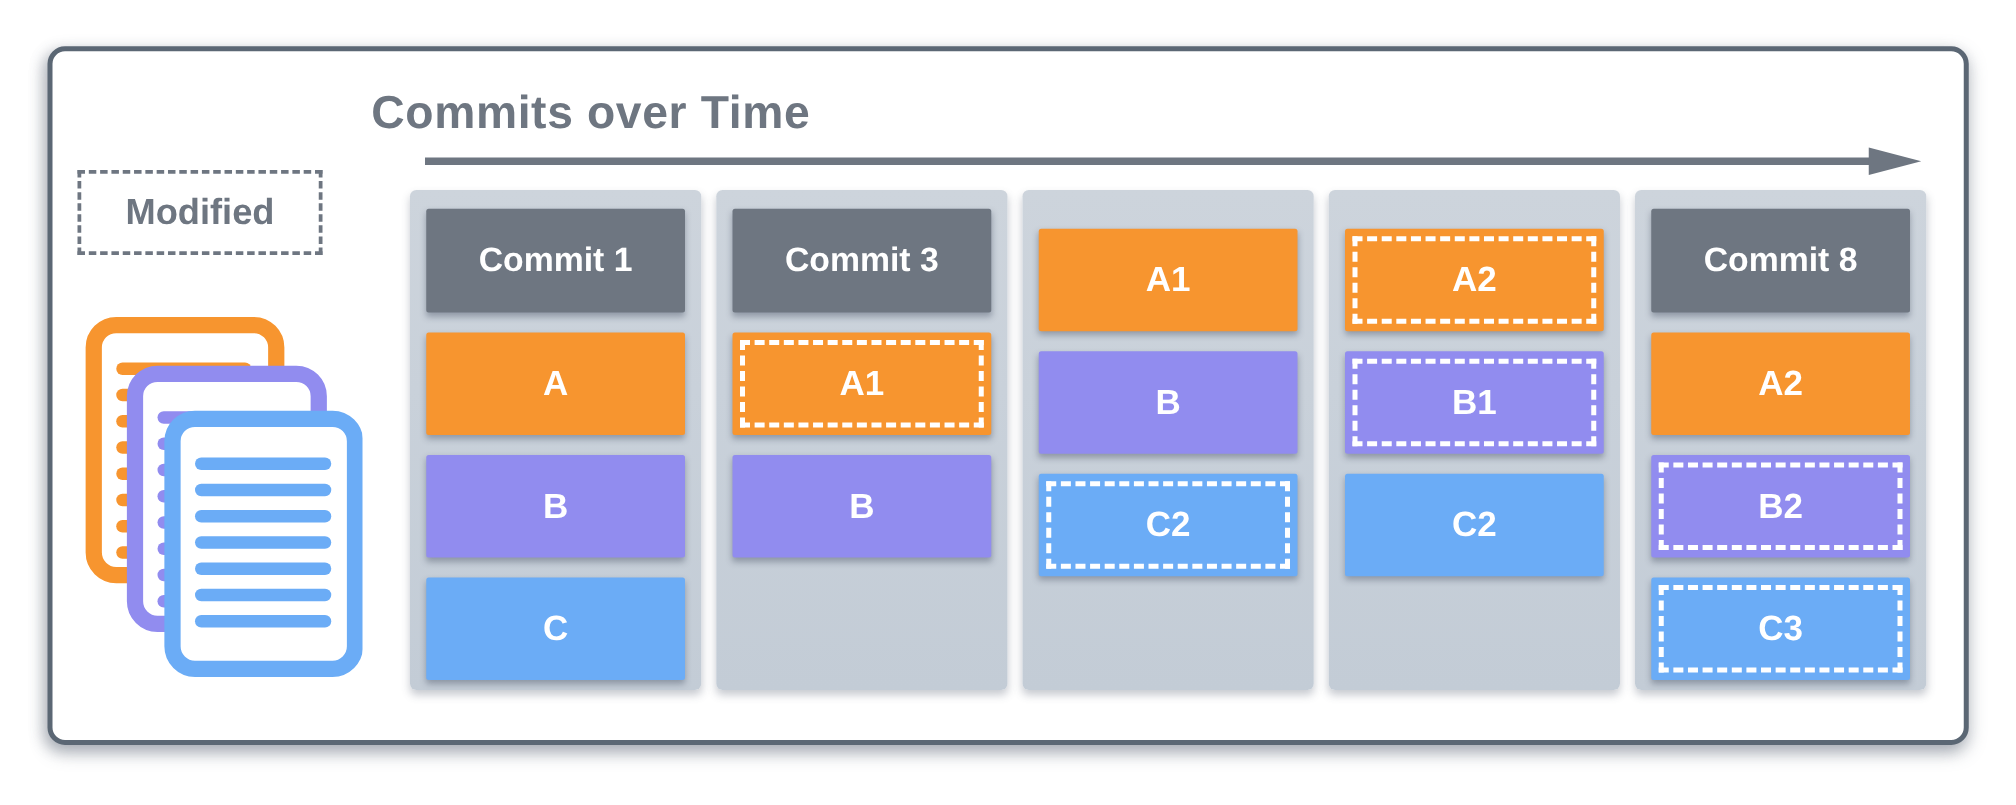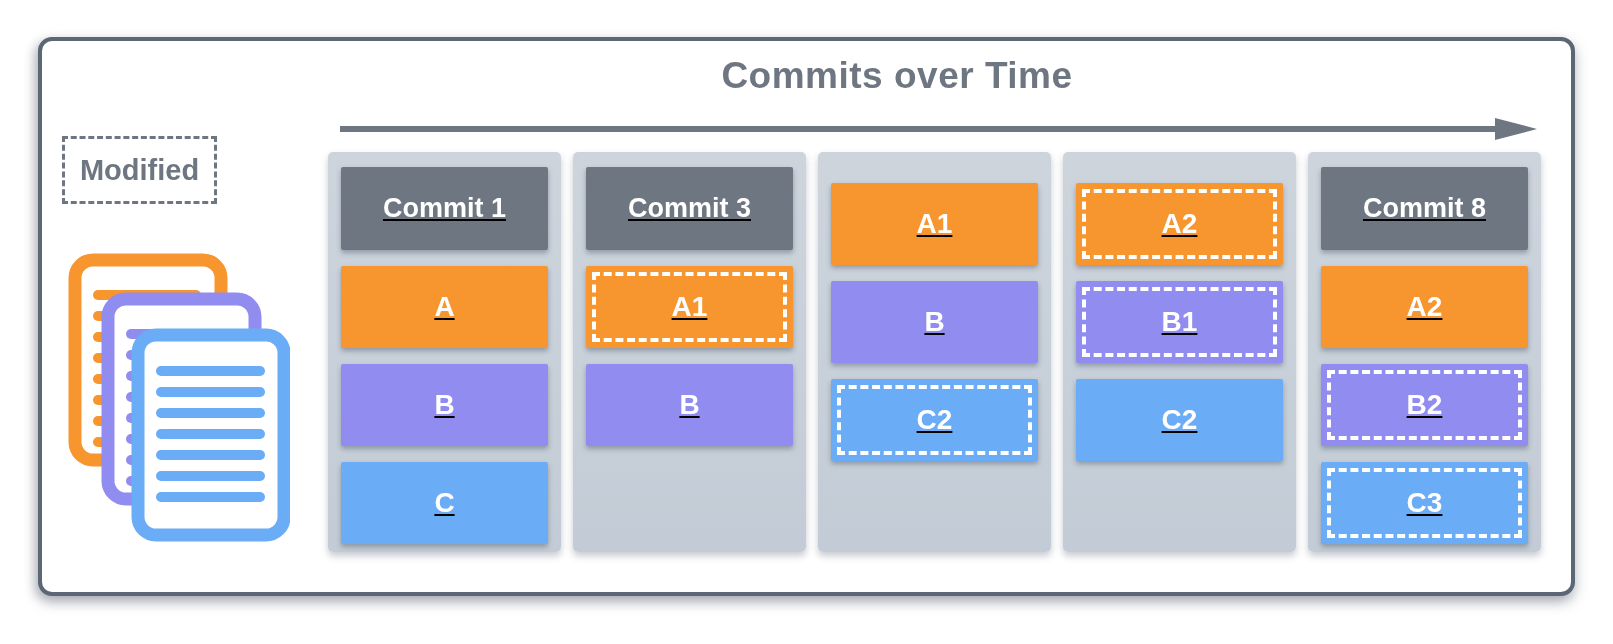--- a/index.html
+++ b/index.html
@@ -13,37 +13,37 @@
     position: absolute;
     left: 38px; top: 37px;
     width: 1537px; height: 559px;
     background: #ffffff;
     border: 4px solid var(--outline-gray, #5B6774);
     border-radius: 14px;
     box-shadow: 0 6px 14px rgba(90,100,115,0.40), -4px 4px 10px rgba(90,100,115,0.25);
   }
   .title {
     position: absolute;
-    left: 255px; top: 14px;
+    left: 255px; top: 28px;
     width: 1200px;
-    text-align: center;
+    text-align: left;
     font-size: 37px;
     font-weight: bold;
     color: var(--header-gray, #6E7681);
     letter-spacing: 0.5px;
   }
   .arrow-wrap {
     position: absolute;
     left: 298px; top: 75px;
     width: 1200px; height: 26px;
   }
   .legend {
     position: absolute;
     left: 20px; top: 95px;
-    width: 155px; height: 68px;
+    width: 196px; height: 68px;
     border: 3px dashed var(--header-gray, #6E7681);
     display: flex; align-items: center; justify-content: center;
     font-size: 29px; font-weight: bold;
     color: var(--header-gray, #6E7681);
     text-align: right;
   }
   .docs-icon {
     position: absolute;
     left: 26px; top: 212px;
     width: 222px; height: 290px;
@@ -56,21 +56,20 @@
     gap: 12px;
   }
   .column {
     width: 233px; height: 400px;
     background: linear-gradient(180deg, #CDD4DC 0%, var(--column-bg, #C9D1DA) 40%, #C3CCD6 100%);
     border-radius: 5px;
     padding: 15px 13px 8px 13px;
     box-shadow: 0 4px 7px rgba(70,80,100,0.30);
     display: flex;
     flex-direction: column;
-    text-decoration: underline;
   }
   .hdr {
     height: 83px;
     background: var(--header-gray, #6E7681);
     color: #ffffff;
     font-size: 27px; font-weight: bold;
     display: flex; align-items: center; justify-content: center;
     border-radius: 2px;
     box-shadow: 0 3px 5px rgba(60,70,90,0.40);
   }

